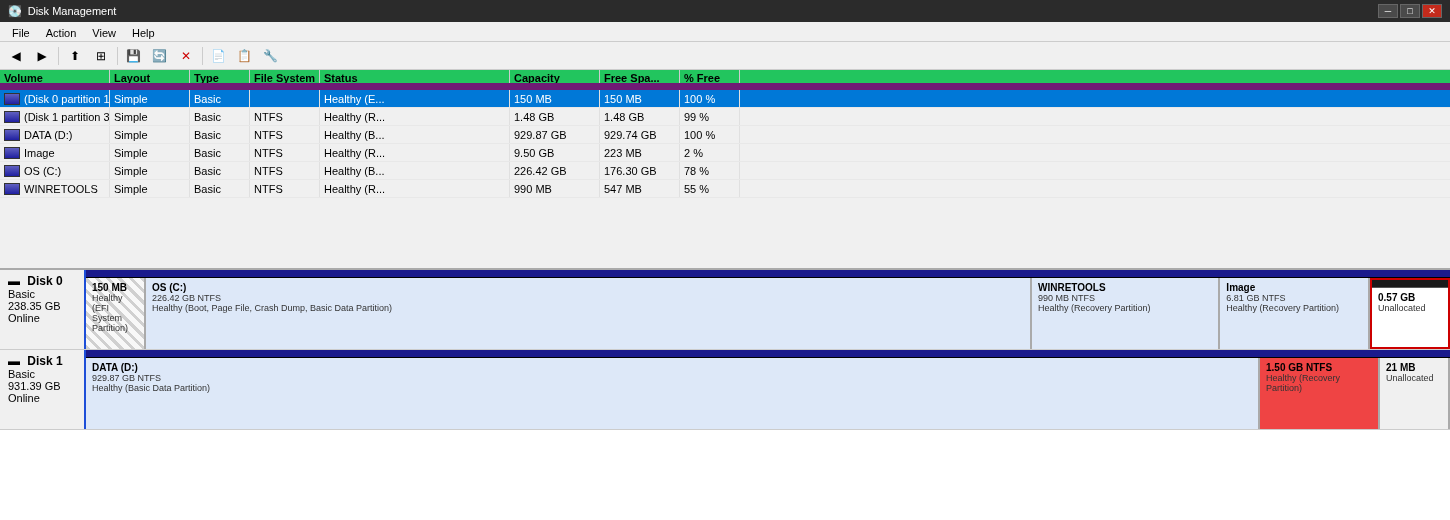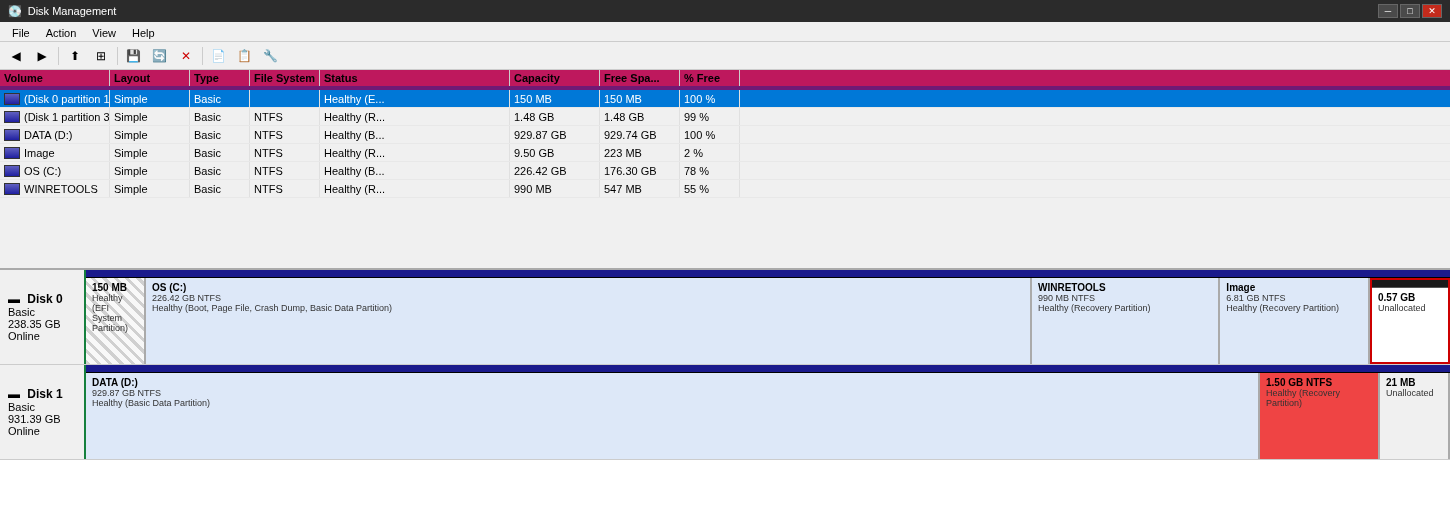--- a/index.html
+++ b/index.html
@@ -77,22 +77,22 @@
       height: calc(520px - 70px);
     }
     
     .table-section {
       height: 200px;
       border-bottom: 2px solid #aaa;
       overflow: hidden;
     }
     .table-header {
       display: flex;
-      background: #be185d;
-      border-bottom: 4px solid #701a75;
+      background: #22c55e;
+      border-bottom: 7px solid #701a75;
       height: 20px;
     }
     .th {
       border-right: 1px solid #ccc;
       padding: 2px 4px;
       font-weight: bold;
       font-size: 11px;
       overflow: hidden;
       white-space: nowrap;
     }
@@ -140,22 +140,22 @@
     .disk-row {
       display: flex;
       align-items: stretch;
       border-bottom: 1px solid #ccc;
       min-height: 80px;
     }
     .disk-label {
       width: 86px;
       min-width: 86px;
       background: #f0f0f0;
-      border-right: 2px solid #15803d;
-      padding: 22px 8px;
+      border-right: 2px solid #1d4ed8;
+      padding: 4px 8px;
       font-size: 11px;
     }
     .disk-label-title { font-weight: bold; font-size: 12px; }
     .disk-partitions {
       flex: 1;
       display: flex;
       flex-direction: column;
     }
     .disk-bar-header {
       height: 8px;

